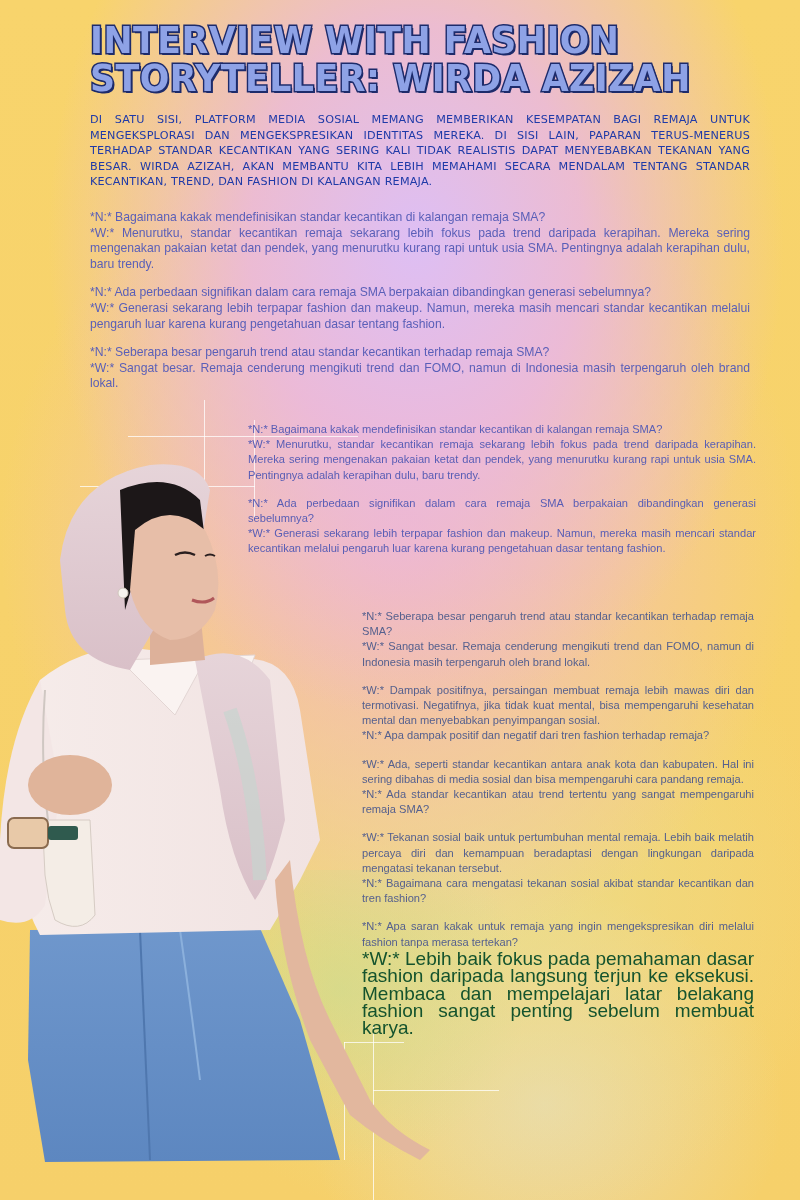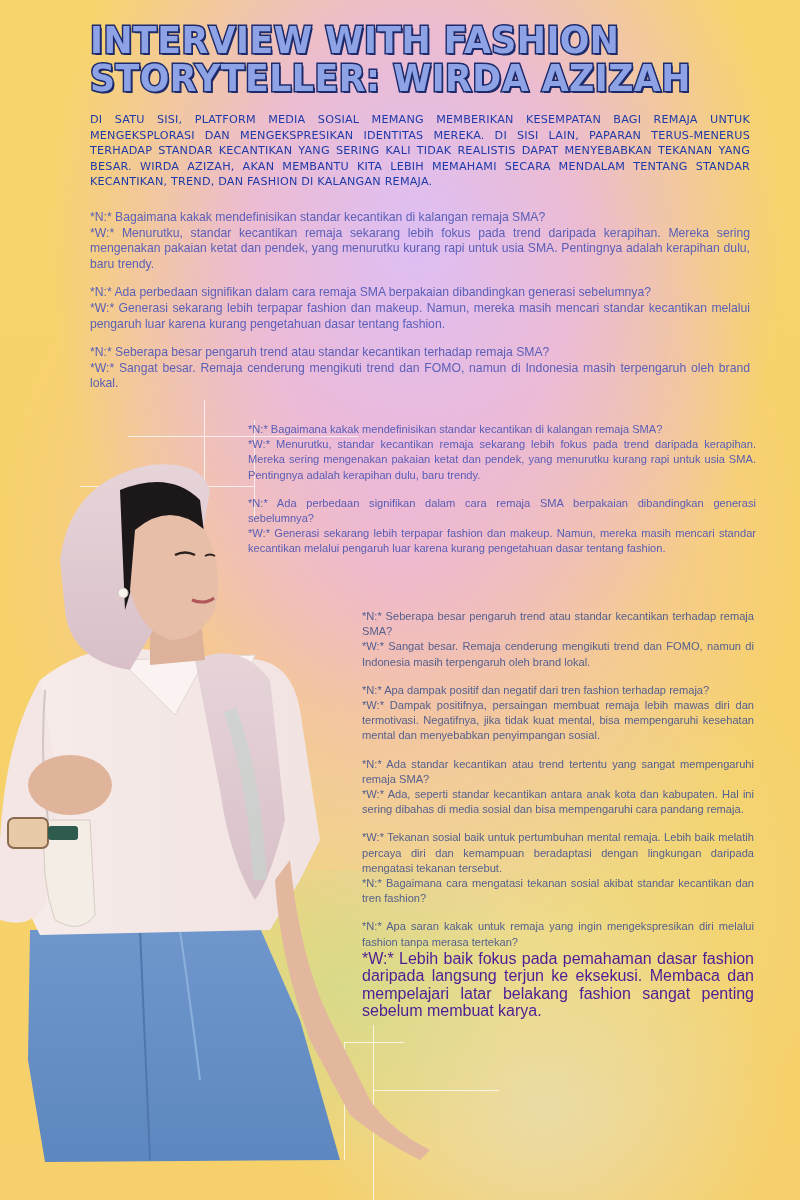--- a/index.html
+++ b/index.html
@@ -47,21 +47,21 @@
     text-align: justify; letter-spacing: 0.2px;
   }
 
   .qa { position: absolute; color: #5a5fb8; font-family: Liberation Sans, sans-serif; }
   .qa p { text-align: justify; }
   .qa .gap { height: 13px; }
 
   .qa-1 { left: 90px; top: 210px; width: 660px; font-size: 12.2px; line-height: 15.6px; }
   .qa-2 { left: 248px; top: 422px; width: 508px; font-size: 11.1px; line-height: 15.2px; color: #585db5; }
   .qa-3 { left: 362px; top: 609px; width: 392px; font-size: 11.1px; line-height: 15.2px; color: #55608e; }
-  .qa-3 .big { font-size: 16px; line-height: 17.4px; color: #4c1d95; }
+  .qa-3 .big { font-size: 19px; line-height: 17.4px; color: #14532d; }
 
   
   .photo { position: absolute; left: 0; top: 460px; width: 440px; height: 710px; }
 </style>
 </head>
 <body>
 
 <div class="bg-layer"></div>
 <div class="bg-green"></div>
 
@@ -150,24 +150,24 @@
   <p>*W:* Menurutku, standar kecantikan remaja sekarang lebih fokus pada trend daripada kerapihan. Mereka sering mengenakan pakaian ketat dan pendek, yang menurutku kurang rapi untuk usia SMA. Pentingnya adalah kerapihan dulu, baru trendy.</p>
   <div class="gap"></div>
   <p>*N:* Ada perbedaan signifikan dalam cara remaja SMA berpakaian dibandingkan generasi sebelumnya?</p>
   <p>*W:* Generasi sekarang lebih terpapar fashion dan makeup. Namun, mereka masih mencari standar kecantikan melalui pengaruh luar karena kurang pengetahuan dasar tentang fashion.</p>
 </div>
 
 <div class="qa qa-3">
   <p>*N:* Seberapa besar pengaruh trend atau standar kecantikan terhadap remaja SMA?</p>
   <p>*W:* Sangat besar. Remaja cenderung mengikuti trend dan FOMO, namun di Indonesia masih terpengaruh oleh brand lokal.</p>
   <div class="gap"></div>
+  <p>*W:* Dampak positifnya, persaingan membuat remaja lebih mawas diri dan termotivasi. Negatifnya, jika tidak kuat mental, bisa mempengaruhi kesehatan mental dan menyebabkan penyimpangan sosial.</p>
   <p>*N:* Apa dampak positif dan negatif dari tren fashion terhadap remaja?</p>
-  <p>*W:* Dampak positifnya, persaingan membuat remaja lebih mawas diri dan termotivasi. Negatifnya, jika tidak kuat mental, bisa mempengaruhi kesehatan mental dan menyebabkan penyimpangan sosial.</p>
   <div class="gap"></div>
+  <p>*W:* Ada, seperti standar kecantikan antara anak kota dan kabupaten. Hal ini sering dibahas di media sosial dan bisa mempengaruhi cara pandang remaja.</p>
   <p>*N:* Ada standar kecantikan atau trend tertentu yang sangat mempengaruhi remaja SMA?</p>
-  <p>*W:* Ada, seperti standar kecantikan antara anak kota dan kabupaten. Hal ini sering dibahas di media sosial dan bisa mempengaruhi cara pandang remaja.</p>
   <div class="gap"></div>
   <p>*W:* Tekanan sosial baik untuk pertumbuhan mental remaja. Lebih baik melatih percaya diri dan kemampuan beradaptasi dengan lingkungan daripada mengatasi tekanan tersebut.</p>
   <p>*N:* Bagaimana cara mengatasi tekanan sosial akibat standar kecantikan dan tren fashion?</p>
   <div class="gap"></div>
   <p>*N:* Apa saran kakak untuk remaja yang ingin mengekspresikan diri melalui fashion tanpa merasa tertekan?</p>
   <p class="big">*W:* Lebih baik fokus pada pemahaman dasar fashion daripada langsung terjun ke eksekusi. Membaca dan mempelajari latar belakang fashion sangat penting sebelum membuat karya.</p>
 </div>
 
 </body></html>

